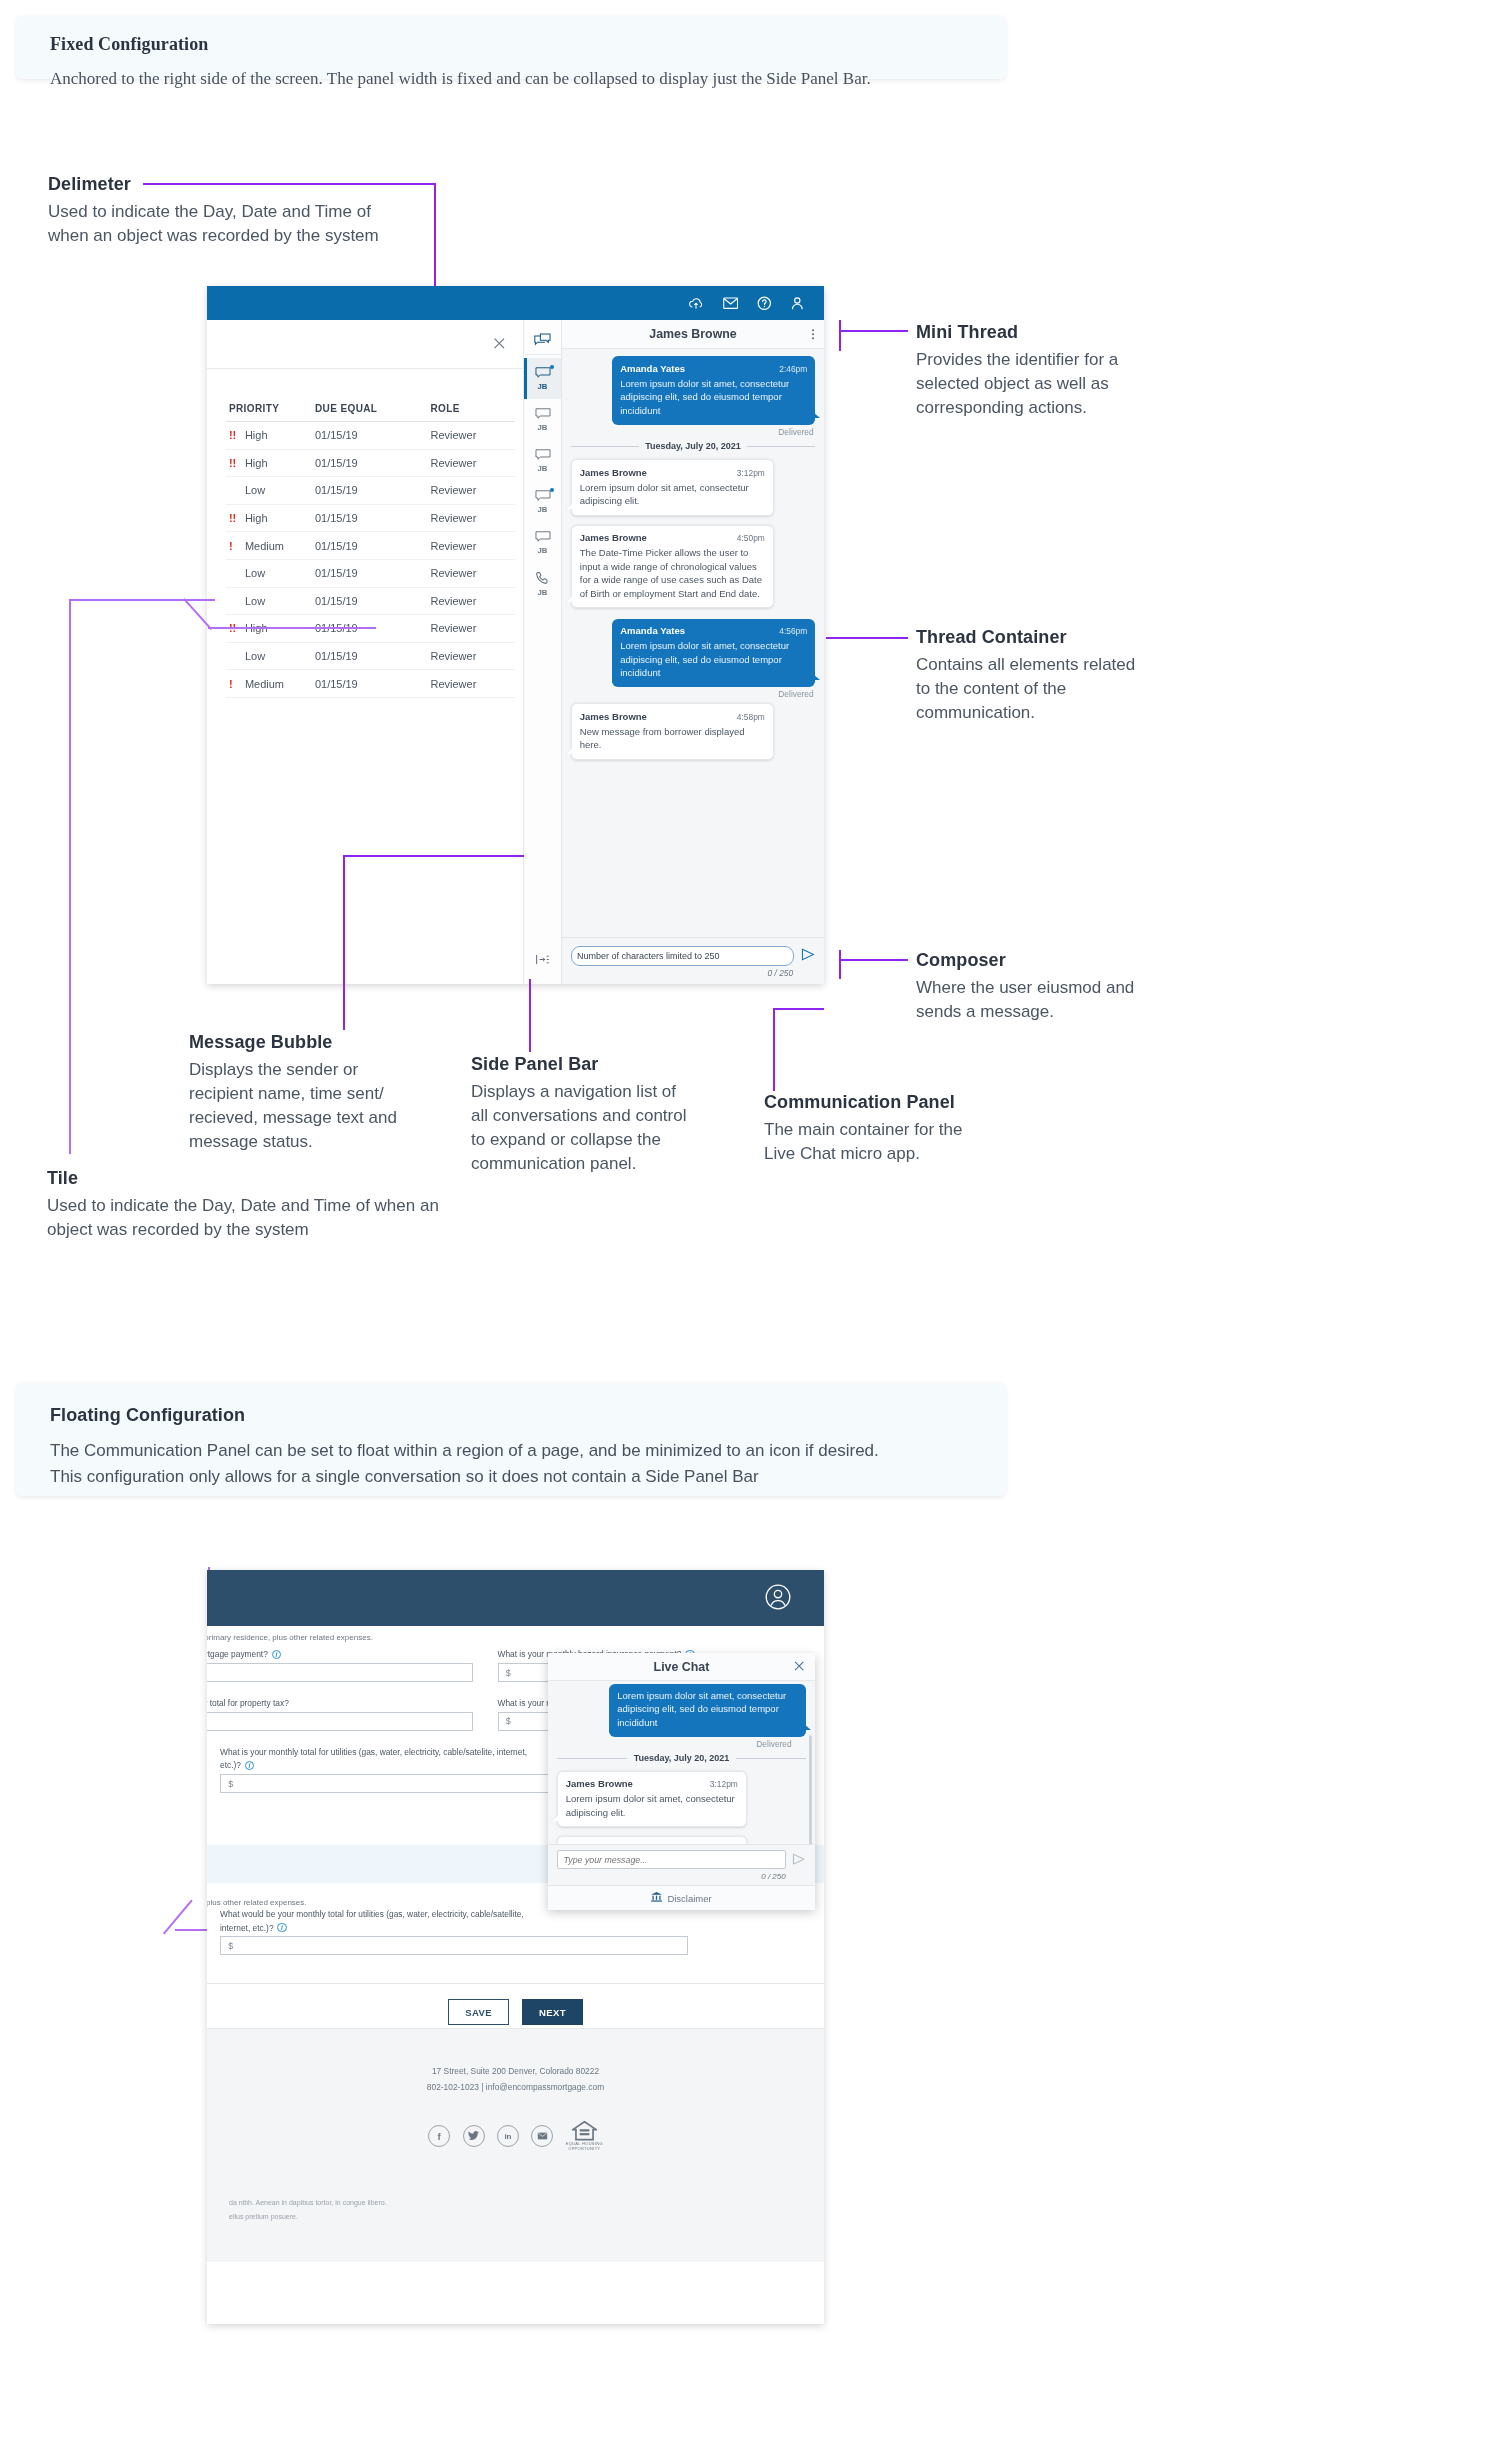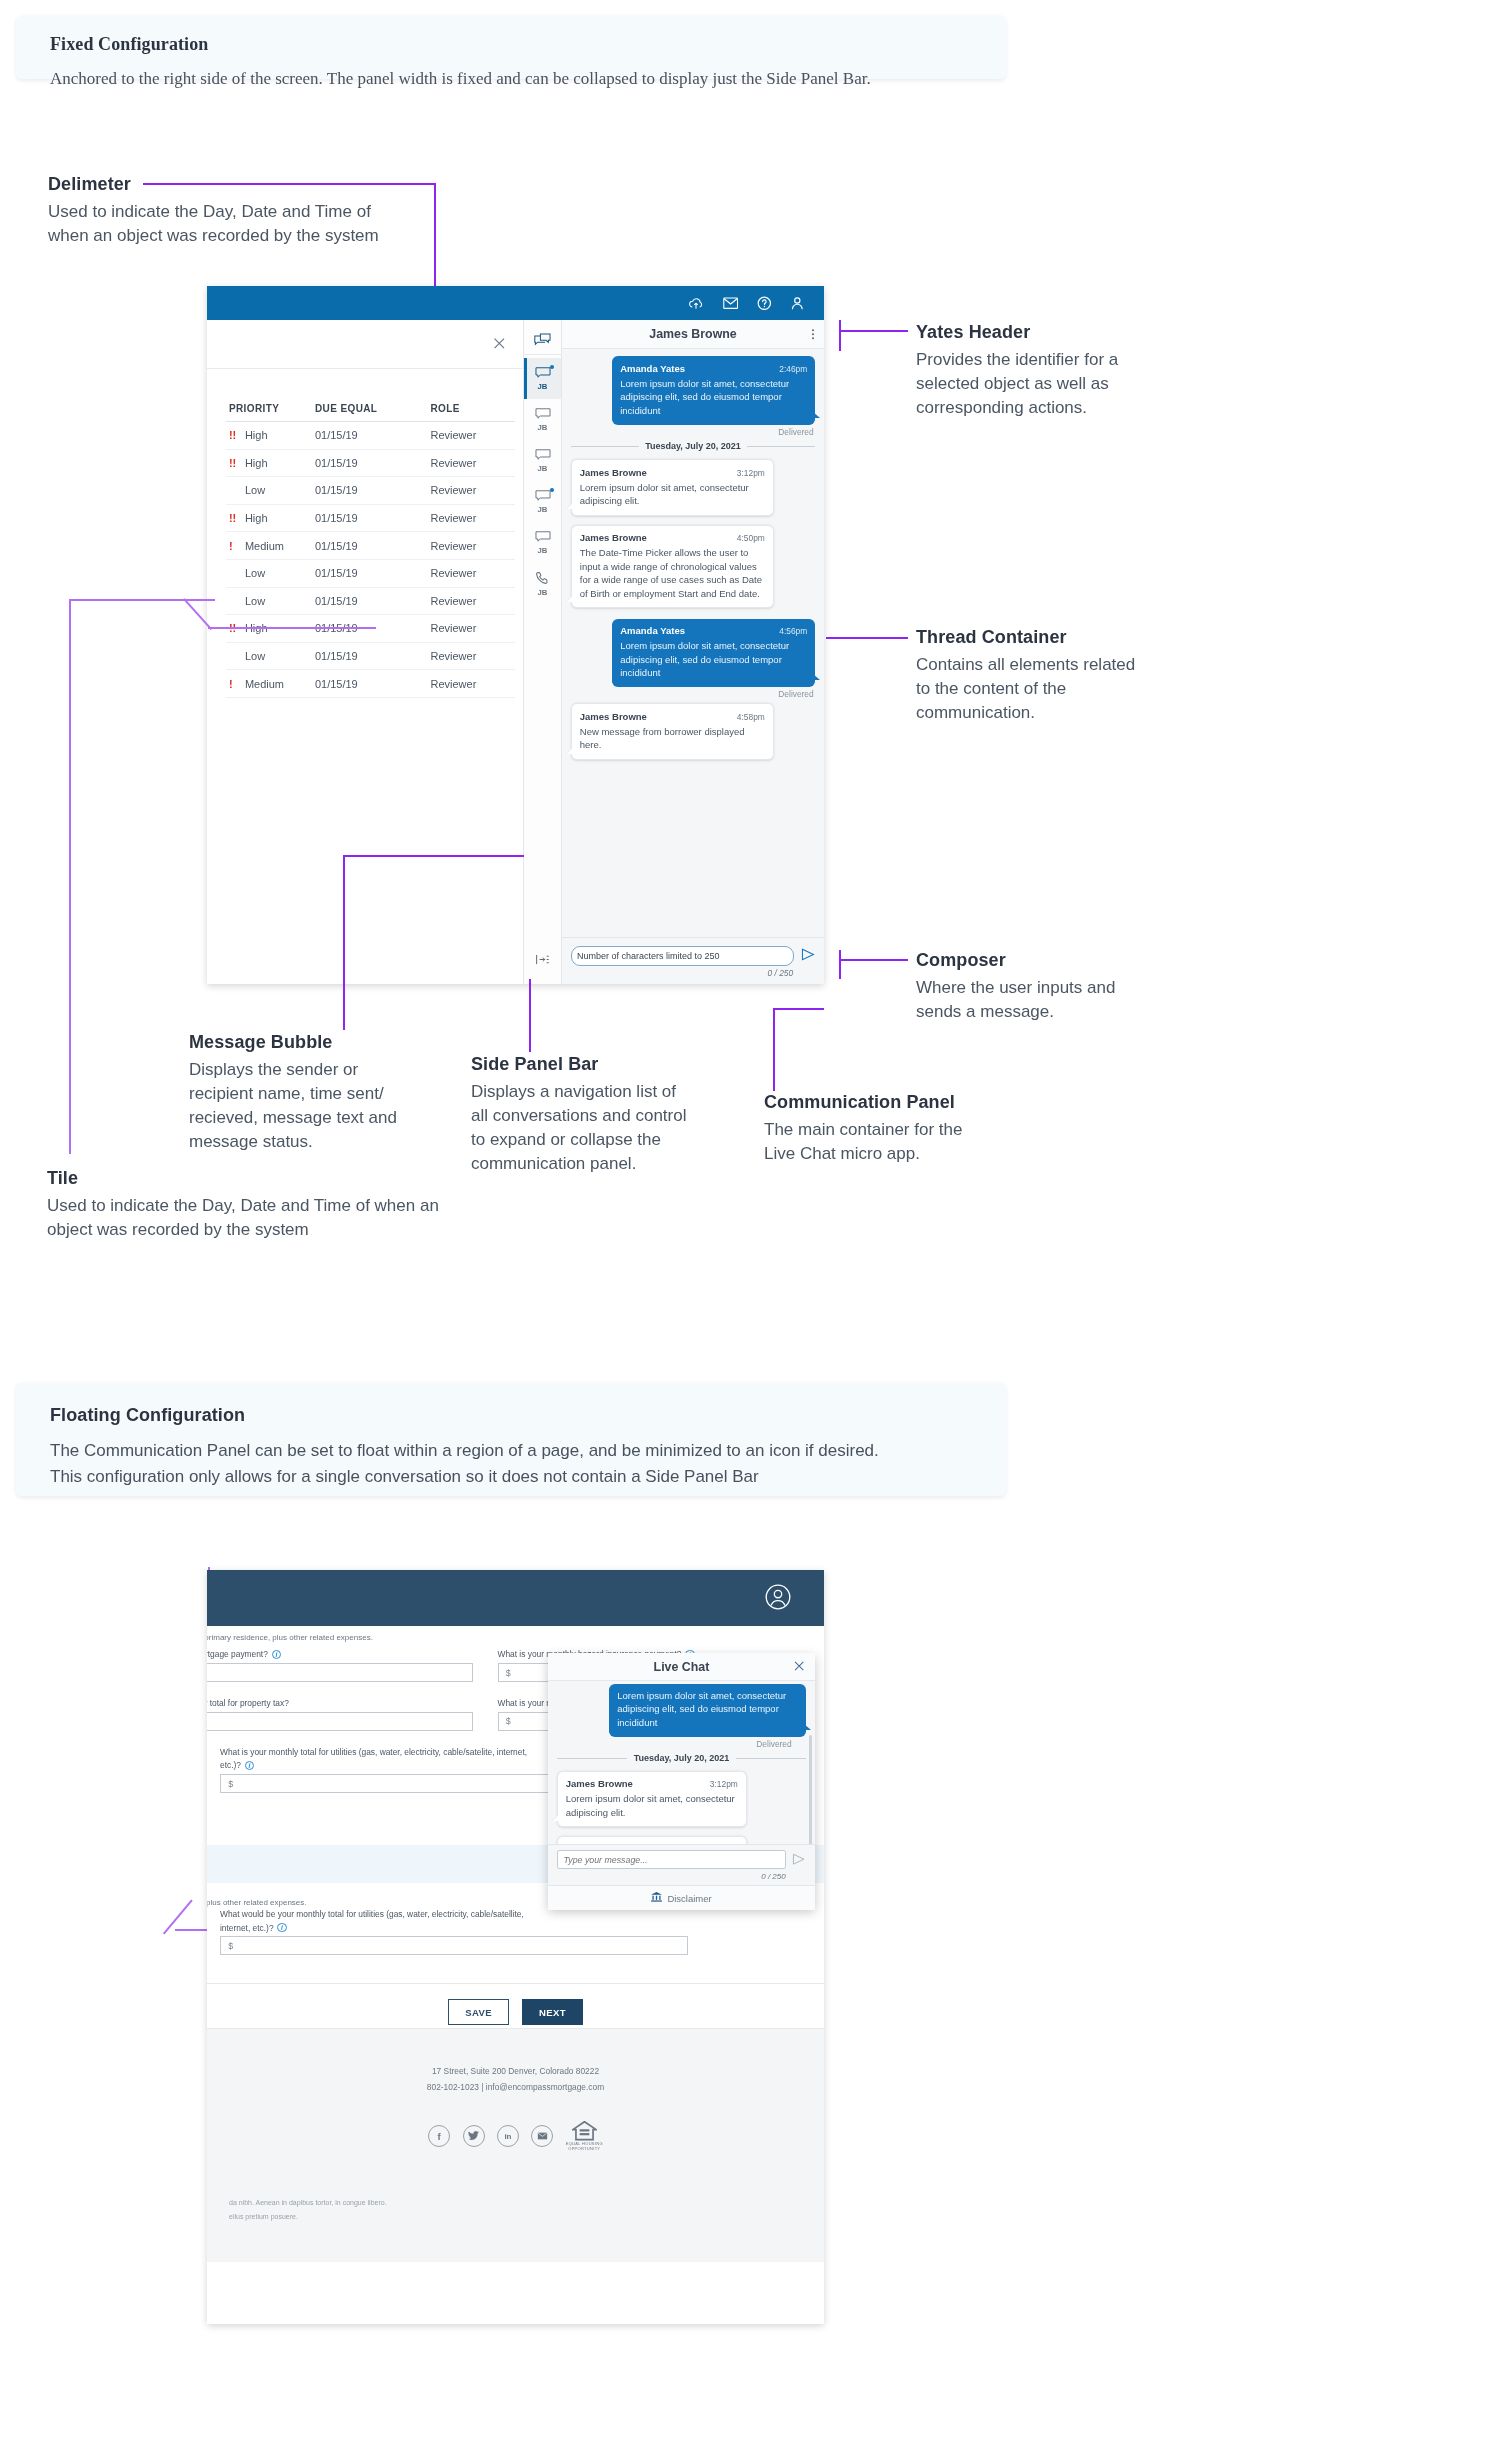--- a/index.html
+++ b/index.html
@@ -437,35 +437,35 @@
         </div>
         <div class="cnt">0 / 250</div>
       </div>
     </div>
   </div>
 </div>
 
 <div class="ln h" style="left:839px; top:330px; width:69px;"></div>
 <div class="ln v" style="left:839px; top:320px; height:31px;"></div>
 <div class="abs anno" style="left:916px; top:322px; width:234px;">
-  <div class="an-title">Yates Header</div>
+  <div class="an-title">Mini Thread</div>
   <div class="an-body">Provides the identifier for a selected object as well as corresponding actions.</div>
 </div>
 
 <div class="ln h" style="left:826px; top:637px; width:82px;"></div>
 <div class="abs anno" style="left:916px; top:627px; width:234px;">
   <div class="an-title">Thread Container</div>
   <div class="an-body">Contains all elements related to the content of the communication.</div>
 </div>
 
 <div class="ln h" style="left:839px; top:959px; width:69px;"></div>
 <div class="ln v" style="left:839px; top:950px; height:29px;"></div>
 <div class="abs anno" style="left:916px; top:950px; width:234px;">
   <div class="an-title">Composer</div>
-  <div class="an-body">Where the user inputs and sends a message.</div>
+  <div class="an-body">Where the user eiusmod and sends a message.</div>
 </div>
 
 <div class="ln v" style="left:343px; top:855px; height:175px;"></div>
 <div class="ln h" style="left:343px; top:855px; width:181px;"></div>
 <div class="abs anno" style="left:189px; top:1032px; width:227px;">
   <div class="an-title">Message Bubble</div>
   <div class="an-body">Displays the sender or recipient name, time sent/ recieved, message text and message status.</div>
 </div>
 
 <div class="ln v" style="left:529px; top:979px; height:73px;"></div>

